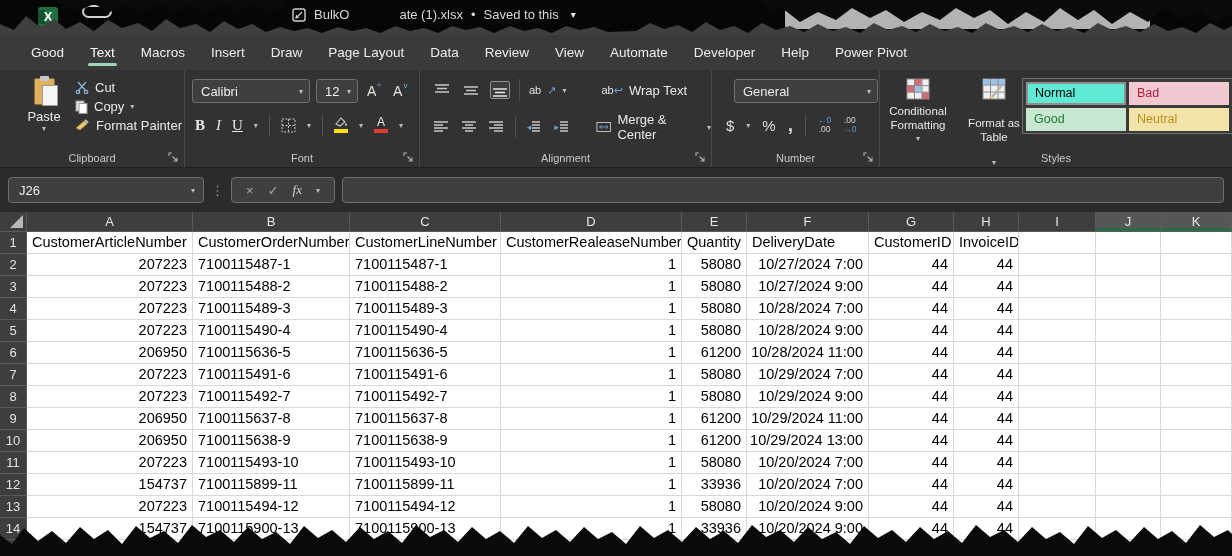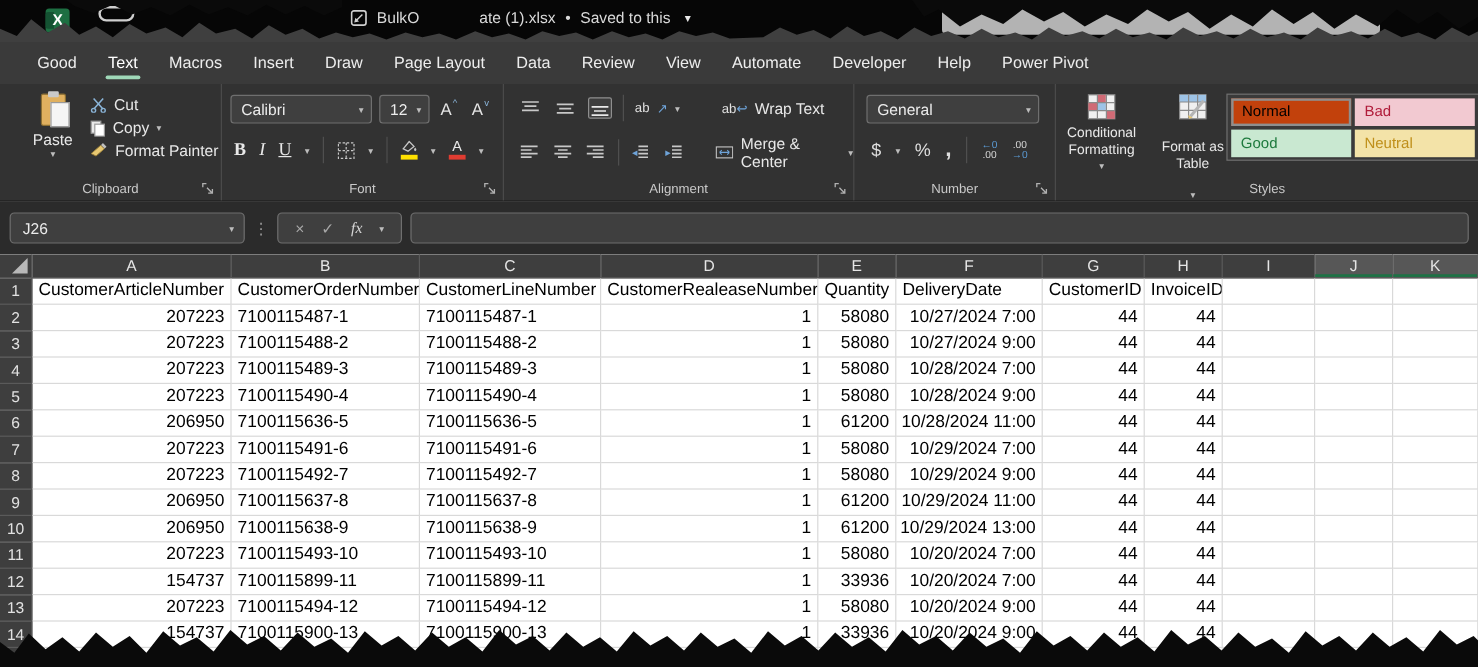--- a/index.html
+++ b/index.html
@@ -67,21 +67,21 @@
   
   .al-row1 { position:absolute; left:12px; top:9px; display:flex; align-items:center; gap:9px; }
   .al-row2 { position:absolute; left:12px; top:42px; display:flex; align-items:center; gap:9px; }
   .alic { width:20px; height:18px; display:flex; align-items:center; justify-content:center; border:1px solid transparent; border-radius:2px; }
   .alic.sel { border-color:#8f8f8f; background:#3d3d3d; }
   .wrap-btn, .merge-btn { display:flex; align-items:center; gap:6px; color:#e8e8e8; font-size:13px; margin-left:10px; }
   .ab-glyph { font-size:11px; color:#e0e0e0; }
   .blue { color:#6ea3d8; }
 
   
-  .num-row1 { position:absolute; left:10px; top:9px; }
+  .num-row1 { position:absolute; left:22px; top:9px; }
   .gformat { width:144px; }
   .num-row2 { position:absolute; left:14px; top:42px; display:flex; align-items:center; gap:12px; height:26px; color:#dedede; }
   .numglyph { font-size:15px; }
   .comma { font-size:19px; font-weight:bold; line-height:10px; }
   .decbtn { display:flex; flex-direction:column; align-items:center; font-size:8.5px; line-height:9px; color:#d8d8d8; }
   .decbtn .blue { color:#5b9bd5; }
 
   
   .styles-btn { position:absolute; top:8px; width:64px; display:flex; flex-direction:column; align-items:center; text-align:center;
     color:#e8e8e8; font-size:11.5px; line-height:14px; }
@@ -374,21 +374,21 @@
           <rect x="1" y="1" width="22" height="20" fill="#f0f0f0" stroke="#8a8a8a"></rect>
           <rect x="1" y="1" width="22" height="6" fill="#9dc3e6"></rect>
           <path d="M8.5 1 V21 M16 1 V21 M1 7 H23 M1 14 H23" stroke="#8a8a8a" fill="none"></path>
           <path d="M21 6 L10 19" stroke="#b5b5b5" stroke-width="2.6"></path>
           <path d="M8 18 l4 2 l-3 1 z" fill="#e8c872"></path>
         </svg>
         <span>Format as Table</span>
         <span class="chev">▾</span>
       </div>
       <div class="style-gallery">
-          <div class="chip selected" style="background: #c2410c; color: rgb(0, 0, 0);">Normal</div>
+          <div class="chip selected" style="background: #5eead4; color: rgb(0, 0, 0);">Normal</div>
           <div class="chip" style="background: rgb(242, 201, 209); color: rgb(176, 28, 58);">Bad</div>
           <div class="chip" style="background: rgb(201, 232, 209); color: rgb(30, 122, 61);">Good</div>
           <div class="chip" style="background: rgb(243, 227, 168); color: rgb(191, 143, 26);">Neutral</div>
         </div>
       <span class="glabel">Styles</span>
     </div>
   </div>
 
   <div class="formulabar">
     <div class="namebox">

